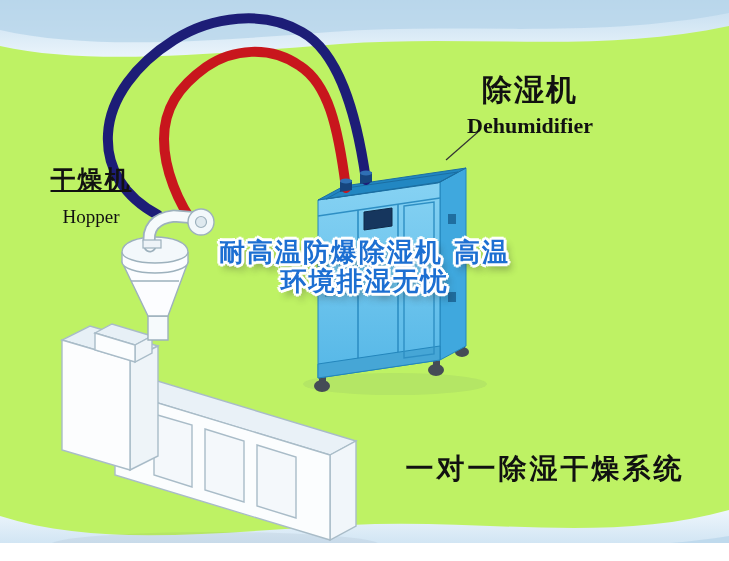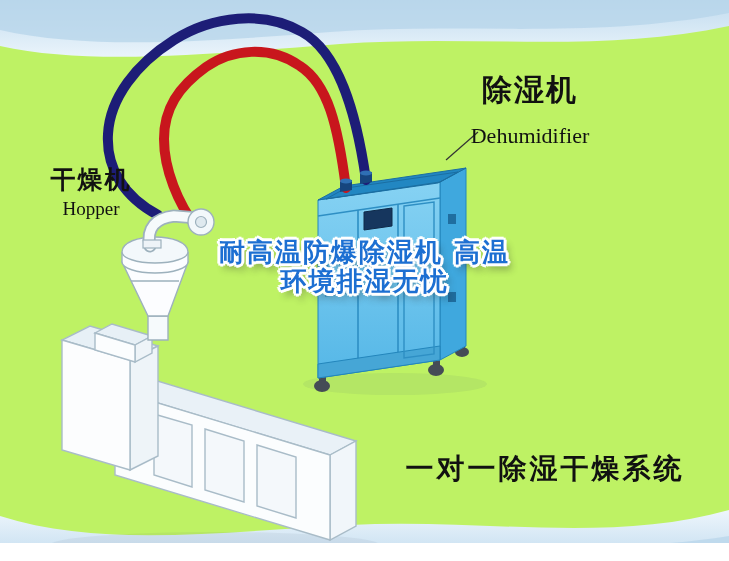--- a/index.html
+++ b/index.html
@@ -11,26 +11,26 @@
     font-family:"DejaVu Sans","Liberation Sans",sans-serif;
     padding-left:12px;
   }
   .canvas svg{position:absolute;left:0;top:0;}
 
   .overlay{position:absolute;text-align:center;color:#111;}
 
   
   .dehum-label{left:440px;top:70px;width:180px;}
   .dehum-label .cn{font-size:30px;font-weight:700;letter-spacing:2px;color:#111;}
-  .dehum-label .en{font-size:22px;font-family:"Liberation Serif","DejaVu Serif",serif;color:#111;margin-top:12px;}
+  .dehum-label .en{font-size:22px;font-family:"Liberation Serif","DejaVu Serif",serif;color:#111;margin-top:2px;font-weight:bold;}
 
   
   .hopper-label{left:26px;top:163px;width:130px;}
-  .hopper-label .cn{font-size:25px;font-weight:700;letter-spacing:2px;color:#111;}
-  .hopper-label .en{font-size:19px;font-family:"Liberation Serif","DejaVu Serif",serif;color:#111;margin-top:2px;}
+  .hopper-label .cn{font-size:25px;font-weight:700;letter-spacing:2px;color:#111;text-decoration:underline;}
+  .hopper-label .en{font-size:19px;font-family:"Liberation Serif","DejaVu Serif",serif;color:#111;margin-top:10px;}
 
   
   .headline{left:0;top:238px;width:729px;line-height:1.12;}
   .headline .line{
     font-size:26px;font-weight:700;letter-spacing:2px;
     color:#1c6fd2;
     text-shadow:
       -2px -2px 0 #fff, 2px -2px 0 #fff, -2px 2px 0 #fff, 2px 2px 0 #fff,
       -3px 0 0 #fff, 3px 0 0 #fff, 0 -3px 0 #fff, 0 3px 0 #fff,
       4px 6px 7px rgba(40,40,40,0.45);

